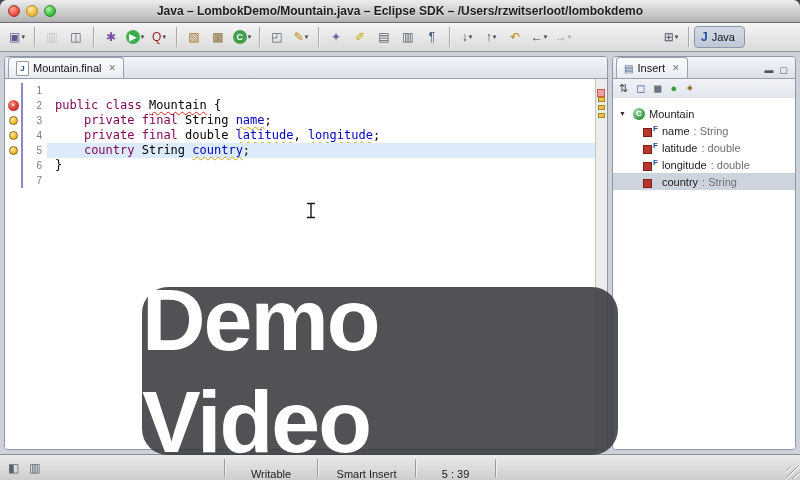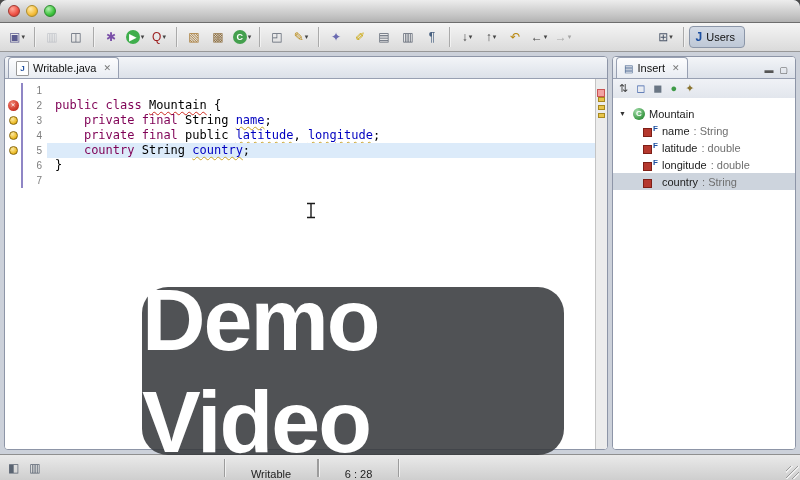--- a/index.html
+++ b/index.html
@@ -109,34 +109,35 @@
     display:flex;align-items:center;font-size:11px;color:#222;}
   .sb-icons{display:flex;gap:10px;padding-left:8px;width:224px;box-sizing:border-box;}
   .sb-ic{font-size:12px;color:#5a6472;}
   .sb-sep{width:1px;height:18px;background:#9c9c9c;box-shadow:1px 0 0 #f0f0f0;}
   .sb-cell{display:flex;align-items:flex-end;justify-content:center;height:100%;}
   .grip{position:absolute;right:1px;bottom:1px;width:13px;height:13px;
     background:repeating-linear-gradient(135deg,transparent 0 3px,#9a9a9a 3px 4px,#efefef 4px 5px);}
 
   
   .ibeam{position:absolute;left:306px;top:202px;width:10px;height:17px;z-index:30;}
-  .overlay{position:absolute;left:142px;top:287px;width:422px;height:168px;border-radius:26px;
+  .overlay{position:absolute;left:142px;top:287px;width:476px;height:168px;border-radius:26px;
     background:var(--overlay,rgba(56,58,61,.88));display:flex;align-items:center;justify-content:center;z-index:60;}
   .overlay-text{font-size:88px;font-weight:bold;color:#fff;letter-spacing:-2px;
     font-family:"Liberation Sans",sans-serif;}
 </style>
 </head>
 <body>
 
 <div class="screen">
 
   <div class="titlebar">
     <span class="traffic t-red"></span>
     <span class="traffic t-yellow"></span>
     <span class="traffic t-green"></span>
+    <div class="title-text">Java – LombokDemo/Mountain.java – Eclipse SDK – /Users/rzwitserloot/lombokdemo</div>
   </div>
 
   <div class="toolbar">
     <div class="tb-left" id="tb-buttons">
         <div class="tb-btn">
           <span class="tb-glyph" style="color: rgb(90, 90, 143);">▣</span>
           <span class="tb-dd">▾</span>
         </div>
         <div class="tb-sep"></div>
         <div class="tb-btn disabled">
@@ -214,32 +215,32 @@
         </div>
       </div>
     <div class="tb-right">
       <div class="tb-btn">
         <span class="tb-glyph" style="color:#4a5568">⊞</span>
         <span class="tb-dd">▾</span>
       </div>
       <div class="tb-sep"></div>
       <div class="persp-chip">
         <span class="persp-j">J</span>
-        <span class="persp-label">Users</span>
+        <span class="persp-label">Java</span>
       </div>
     </div>
   </div>
 
   <div class="main">
 
     <div class="panel" id="editor-panel">
       <div class="tabstrip">
         <div class="tab">
           <span class="file-ic">J</span>
-          <span class="tab-label">Writable.java</span>
+          <span class="tab-label">Mountain.final</span>
           <span class="tab-close">✕</span>
         </div>
       </div>
       <div class="editor-body">
         <div class="code-lines" id="code-lines">
             <div class="code-row">
               <span class="cell-marker"></span>
               <span class="cell-num">1</span>
               <span class="cell-code"></span>
             </div>
@@ -255,21 +256,21 @@
                 <span class="mk-warn"></span>
               </span>
               <span class="cell-num">3</span>
               <span class="cell-code"><span class="tok-pl">    </span><span class="tok-kw">private final </span><span class="tok-pl">String </span><span class="tok-field">name</span><span class="tok-pl">;</span></span>
             </div>
             <div class="code-row">
               <span class="cell-marker">
                 <span class="mk-warn"></span>
               </span>
               <span class="cell-num">4</span>
-              <span class="cell-code"><span class="tok-pl">    </span><span class="tok-kw">private final </span><span class="tok-pl">public </span><span class="tok-field">latitude</span><span class="tok-pl">, </span><span class="tok-field">longitude</span><span class="tok-pl">;</span></span>
+              <span class="cell-code"><span class="tok-pl">    </span><span class="tok-kw">private final </span><span class="tok-pl">double </span><span class="tok-field">latitude</span><span class="tok-pl">, </span><span class="tok-field">longitude</span><span class="tok-pl">;</span></span>
             </div>
             <div class="code-row hl">
               <span class="cell-marker">
                 <span class="mk-warn"></span>
               </span>
               <span class="cell-num">5</span>
               <span class="cell-code"><span class="tok-pl">    </span><span class="tok-kw">country </span><span class="tok-pl">String </span><span class="tok-field">country</span><span class="tok-pl">;</span></span>
             </div>
             <div class="code-row">
               <span class="cell-marker"></span>
@@ -355,23 +356,26 @@
   <div class="statusbar">
     <div class="sb-icons">
       <span class="sb-ic">◧</span>
       <span class="sb-ic">▥</span>
     </div>
     <div class="sb-sep"></div>
     <div class="sb-cell" style="width:92px">
       <span>Writable</span>
     </div>
     <div class="sb-sep"></div>
+    <div class="sb-cell" style="width:97px">
+      <span>Smart Insert</span>
+    </div>
     <div class="sb-sep"></div>
     <div class="sb-cell" style="width:79px">
-      <span>6 : 28</span>
+      <span>5 : 39</span>
     </div>
     <div class="sb-sep"></div>
     <div class="grip"></div>
   </div>
 
   <div class="ibeam">
     <svg width="10" height="17" viewBox="0 0 10 17">
       <path d="M1 1.5 H9 M5 1.5 V15.5 M1 15.5 H9" stroke="#ffffff" stroke-width="3.4" fill="none"></path>
       <path d="M1 1.5 H9 M5 1.5 V15.5 M1 15.5 H9" stroke="#1a1a1a" stroke-width="1.4" fill="none"></path>
     </svg>

